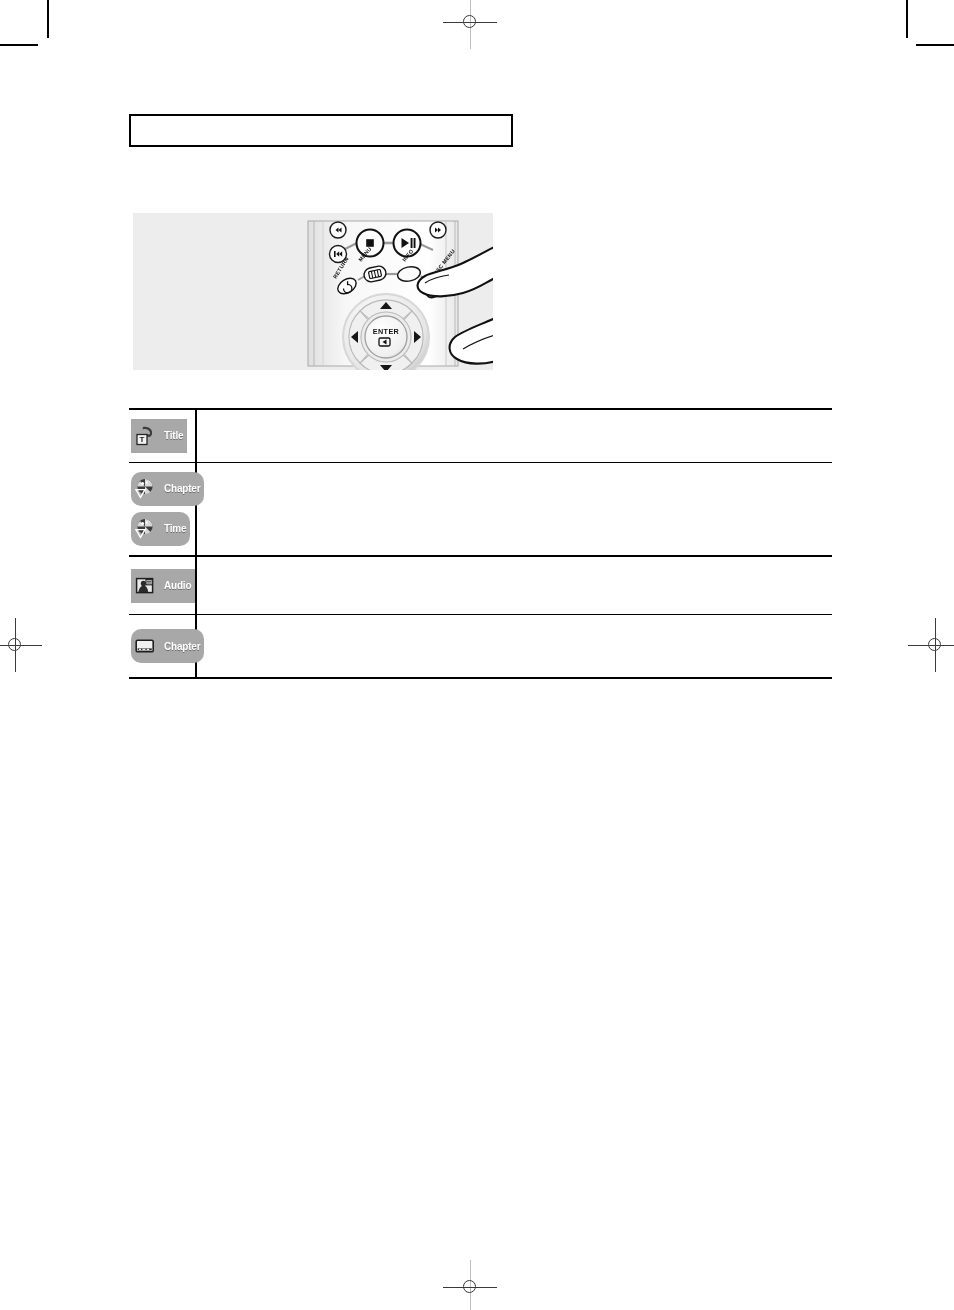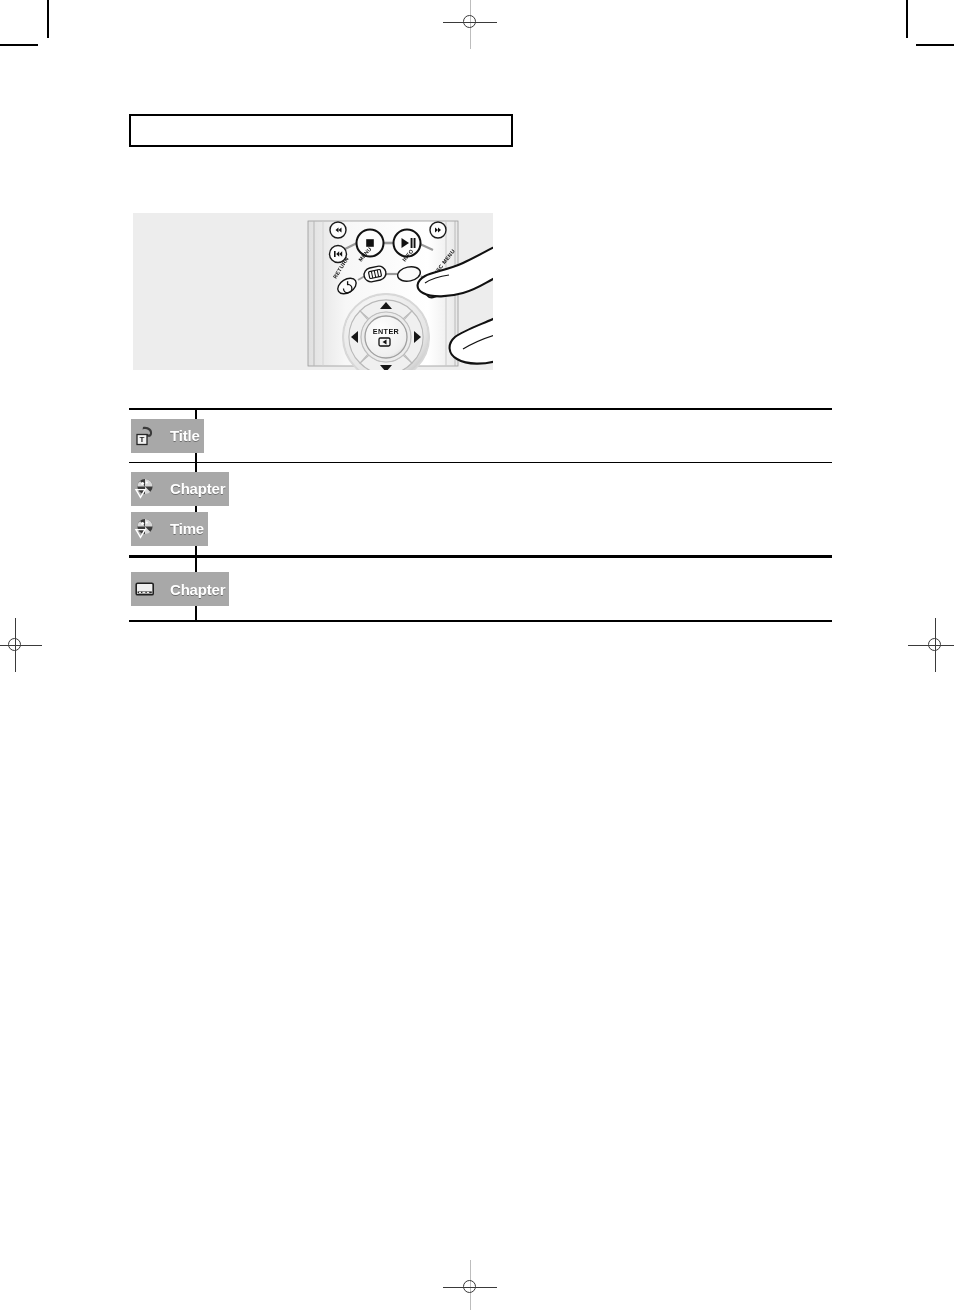--- a/index.html
+++ b/index.html
@@ -142,29 +142,29 @@
     margin: 3px 0;
     min-width: 54px;
   }
   .badge .glyph {
     position: relative;
     width: 22px;
     height: 24px;
     flex: 0 0 22px;
   }
   .badge .blabel {
-    font-size: 15px;
+    font-size: 10px;
     font-weight: bold;
     color: #ffffff;
     letter-spacing: -0.2px;
     text-shadow: 0 1px 0 rgba(0,0,0,0.35);
-    margin-left: 14px;
+    margin-left: 8px;
     white-space: nowrap;
   }
-  .badge.wide { min-width: 58px; }
+  .badge.wide { min-width: 58px; border-radius: 10px; }
 </style>
 </head>
 <body>
 
 <div id="page">
 
   <div class="crop-v" style="left:47px; top:0; height:38px;"></div>
   <div class="crop-h" style="left:0; top:44px; width:38px;"></div>
 
   <div class="crop-v" style="left:906px; top:0; height:38px;"></div>
@@ -394,20 +394,39 @@
       </div>
       <div class="tcol-divider"></div>
       <div class="tcol-right"></div>
     </div>
 
     <div class="hrule thin"></div>
 
 
     <div class="hrule thin"></div>
 
+    <div class="trow" style="min-height:57px;">
+      <div class="tcol-left">
+        <div class="badge">
+          <span class="glyph">
+            <svg width="22" height="24" viewBox="0 0 22 24" xmlns="http://www.w3.org/2000/svg">
+              <rect x="2.6" y="4.6" width="16" height="14" fill="#e9e9e9" stroke="#1f1f1f" stroke-width="1.5"></rect>
+              <path d="M4.4,18 C5.2,13.2 8,11.6 9.6,11.6 C11.4,11.6 13.6,13.4 14.2,18 Z" fill="#2b2b2b"></path>
+              <circle cx="9.4" cy="9.4" r="2.6" fill="#2b2b2b"></circle>
+              <rect x="12" y="5.6" width="6.2" height="5.2" fill="#f6f6f6" stroke="#1f1f1f" stroke-width="1.1"></rect>
+              <line x1="13" y1="7.3" x2="17.2" y2="7.3" stroke="#1f1f1f" stroke-width="0.9"></line>
+              <line x1="13" y1="9.0" x2="17.2" y2="9.0" stroke="#1f1f1f" stroke-width="0.9"></line>
+            </svg>
+          </span>
+          <span class="blabel">Audio</span>
+        </div>
+      </div>
+      <div class="tcol-divider"></div>
+      <div class="tcol-right"></div>
+    </div>
 
     <div class="hrule thin"></div>
 
     <div class="trow" style="min-height:62px;">
       <div class="tcol-left">
         <div class="badge wide">
           <span class="glyph">
             <svg width="22" height="24" viewBox="0 0 22 24" xmlns="http://www.w3.org/2000/svg">
               <rect x="2.2" y="6.2" width="17" height="11.6" rx="1.4" fill="#f0f0f0" stroke="#1f1f1f" stroke-width="1.6"></rect>
               <rect x="3.6" y="14.4" width="14.2" height="2" fill="#2b2b2b"></rect>

